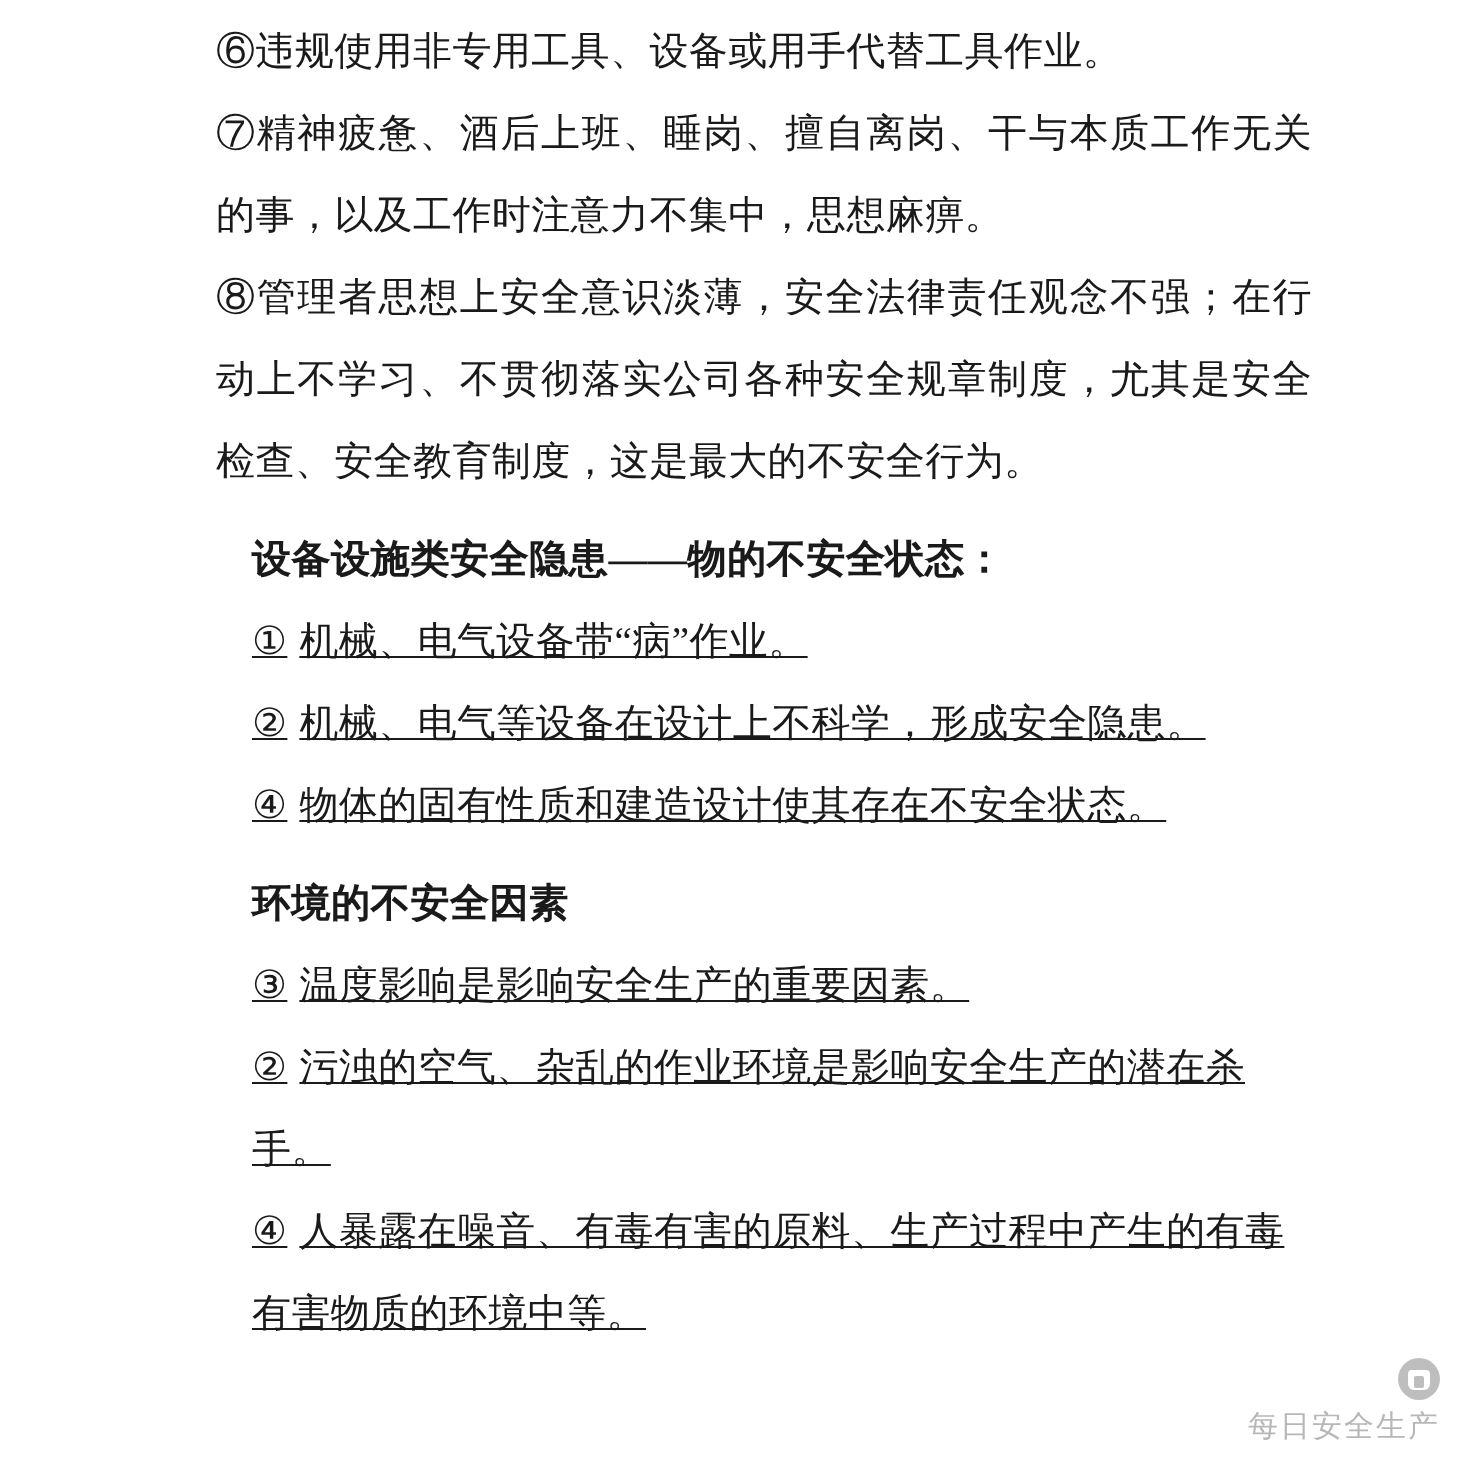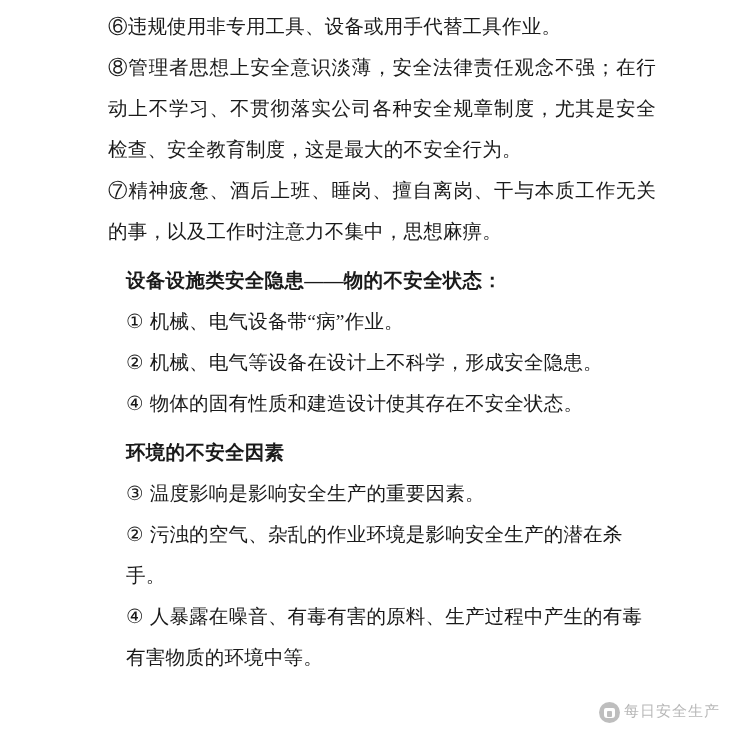--- a/index.html
+++ b/index.html
@@ -37,35 +37,37 @@
     margin: 0;
     padding-left: 18px;
     letter-spacing: 0.3px;
   }
   .item {
     font-size: 19.5px;
     line-height: 41px;
     margin: 0;
     padding-left: 18px;
     letter-spacing: 0.2px;
+    text-decoration: underline;
   }
   .item .num {
     margin-right: 6px;
   }
   .block-gap-top {
     margin-top: 8px;
   }
   .watermark {
     position: absolute;
     right: 10px;
     bottom: 8px;
     display: flex;
-    align-items: flex-start;
+    align-items: flex-end;
     gap: 4px;
     opacity: 0.55;
+    flex-direction: column;
   }
   .wm-logo {
     width: 21px;
     height: 21px;
     border-radius: 50%;
     background: #8a8a8a;
     position: relative;
     flex: none;
   }
   .wm-logo::before {
@@ -95,22 +97,22 @@
     letter-spacing: 1px;
     white-space: nowrap;
   }
 </style>
 </head>
 <body>
 
 <div class="page">
 
   <p class="para">⑥违规使用非专用工具、设备或用手代替工具作业。</p>
+  <p class="para">⑦精神疲惫、酒后上班、睡岗、擅自离岗、干与本质工作无关的事，以及工作时注意力不集中，思想麻痹。</p>
   <p class="para">⑧管理者思想上安全意识淡薄，安全法律责任观念不强；在行动上不学习、不贯彻落实公司各种安全规章制度，尤其是安全检查、安全教育制度，这是最大的不安全行为。</p>
-  <p class="para">⑦精神疲惫、酒后上班、睡岗、擅自离岗、干与本质工作无关的事，以及工作时注意力不集中，思想麻痹。</p>
 
   <h2 class="heading block-gap-top">设备设施类安全隐患——物的不安全状态：</h2>
   <p class="item">
     <span class="num">①</span><span>机械、电气设备带“病”作业。</span>
   </p>
   <p class="item">
     <span class="num">②</span><span>机械、电气等设备在设计上不科学，形成安全隐患。</span>
   </p>
   <p class="item">
     <span class="num">④</span><span>物体的固有性质和建造设计使其存在不安全状态。</span>

